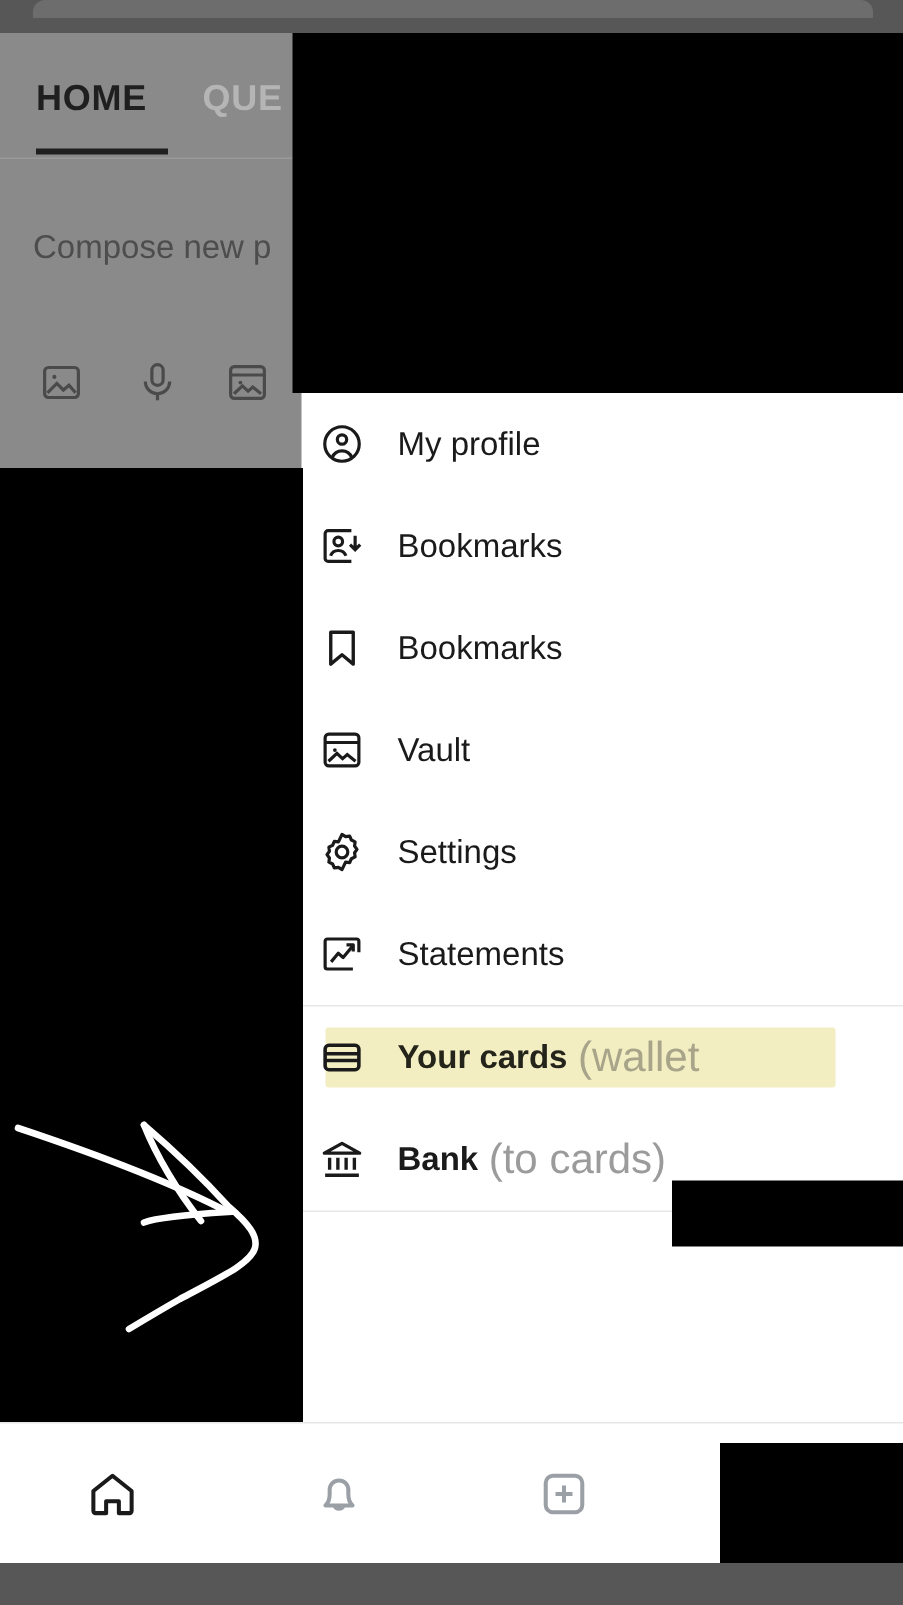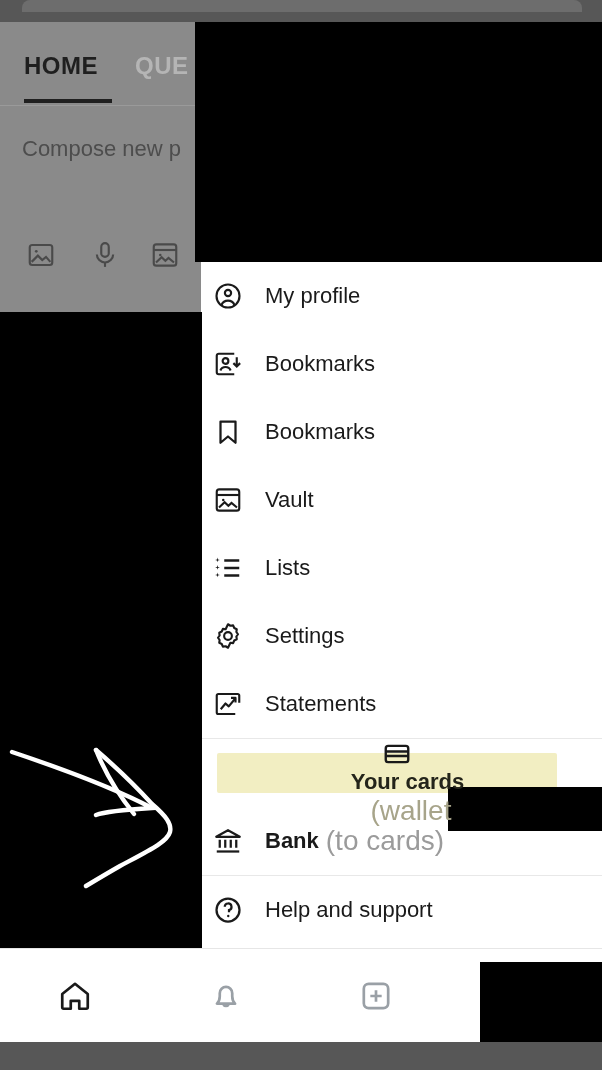--- a/index.html
+++ b/index.html
@@ -37,21 +37,21 @@
     font-size: 24px; font-weight: bold; letter-spacing: 0.5px;
   }
   #tab-home { left: 24px; color: #1f1f1f; }
   #tab-home-underline {
     position: absolute; left: 24px; top: 77px; width: 88px; height: 4px;
     background: #1f1f1f;
   }
   #tab-questions { left: 135px; color: #b5b5b5; }
 
   #compose-text {
-    position: absolute; left: 22px; top: 136px;
+    position: absolute; left: 22px; top: 152px;
     font-size: 22px; color: #4d4d4d;
   }
   .compose-icon {
     position: absolute; top: 240px; width: 30px; height: 30px;
     color: #4a4a4a;
   }
   #ci-image  { left: 26px; }
   #ci-mic    { left: 90px; }
   #ci-vault  { left: 150px; }
 
@@ -74,21 +74,20 @@
   }
   .menu-row.bold .mlabel { font-weight: bold; }
   .menu-row .msub {
     font-size: 28px; color: #9b9b9b; margin-left: 7px; white-space: nowrap;
   }
   .menu-divider {
     height: 1px; background: #e8e8e8; margin: 0;
   }
   #row-cards {
     background: transparent;
-    flex-direction: column;
   }
   #row-cards .hl {
     position: absolute; left: 16px; top: 14px;
     width: 340px; height: 40px;
     background: #f2eec2; border-radius: 2px; z-index: 0;
   }
   #row-cards .mi, #row-cards .mlabel, #row-cards .msub { position: relative; z-index: 1; }
   #row-cards .mlabel { font-weight: bold; color: #24241a; }
   #row-cards .msub { color: #a7a48a; }
 
@@ -202,31 +201,20 @@
         <svg viewBox="0 0 24 24" fill="none" stroke="currentColor" stroke-width="1.7">
           <rect x="3" y="3.5" width="18" height="17" rx="2"></rect>
           <path d="M3 8h18"></path>
           <circle cx="8.2" cy="12" r="1" fill="currentColor" stroke="none"></circle>
           <path d="M4.8 18 L9.3 13.8 L12.3 16.6 L14.8 14.4 L19.2 18"></path>
         </svg>
       </span>
       <span class="mlabel">Vault</span>
     </div>
 
-    <div class="menu-row">
-      <span class="mi">
-        <svg viewBox="0 0 24 24" fill="none" stroke="currentColor" stroke-width="2">
-          <path d="M9 6h12M9 12h12M9 18h12"></path>
-          <path d="M3.6 3.6 4 5.1l1.5.4-1.5.4L3.6 7.4 3.2 5.9 1.7 5.5l1.5-.4z" fill="currentColor" stroke="none"></path>
-          <path d="M3.6 9.6 4 11.1l1.5.4-1.5.4-.4 1.5-.4-1.5-1.5-.4 1.5-.4z" fill="currentColor" stroke="none"></path>
-          <path d="M3.6 15.6 4 17.1l1.5.4-1.5.4-.4 1.5-.4-1.5-1.5-.4 1.5-.4z" fill="currentColor" stroke="none"></path>
-        </svg>
-      </span>
-      <span class="mlabel">Lists</span>
-    </div>
 
     <div class="menu-row">
       <span class="mi">
         <svg viewBox="0 0 24 24" fill="none" stroke="currentColor" stroke-width="1.7" stroke-linejoin="round">
           <path d="M12 2.6l1.9 1.2 2.2-.3.9 2.1 2 1-.3 2.2 1.3 1.8-1.3 1.8.3 2.2-2 1-.9 2.1-2.2-.3L12 21.4l-1.9-1.2-2.2.3-.9-2.1-2-1 .3-2.2L4 13.4l1.3-1.8-.3-2.2 2-1 .9-2.1 2.2.3z"></path>
           <circle cx="12" cy="12" r="3.1"></circle>
         </svg>
       </span>
       <span class="mlabel">Settings</span>
     </div>
@@ -263,30 +251,20 @@
           <path d="M5.4 11v6.4M9.8 11v6.4M14.2 11v6.4M18.6 11v6.4"></path>
           <path d="M3 20.4h18"></path>
         </svg>
       </span>
       <span class="mlabel">Bank</span>
       <span class="msub">(to cards)</span>
     </div>
 
     <div class="menu-divider"></div>
 
-    <div class="menu-row">
-      <span class="mi">
-        <svg viewBox="0 0 24 24" fill="none" stroke="currentColor" stroke-width="1.8">
-          <circle cx="12" cy="12" r="9.2"></circle>
-          <path d="M9.4 9.4a2.7 2.7 0 1 1 3.4 2.7v1.7"></path>
-          <circle cx="12.2" cy="16.8" r="0.95" fill="currentColor" stroke="none"></circle>
-        </svg>
-      </span>
-      <span class="mlabel">Help and support</span>
-    </div>
 
   </div>
 
   <div class="redact" id="redact-top"></div>
   <div class="redact" id="redact-left"></div>
 
   <svg id="arrow-annotation" viewBox="0 0 205 230">
     <path d="M12 62 C60 78 110 96 152 118 C120 120 104 122 96 125" fill="none" stroke="#ffffff" stroke-width="4.4" stroke-linecap="round"></path>
     <path d="M96 60 C110 72 132 92 152 114 C166 126 172 134 170 142
              C167 152 150 160 120 176 C106 184 96 190 86 196" fill="none" stroke="#ffffff" stroke-width="4.4" stroke-linecap="round" stroke-linejoin="round"></path>

